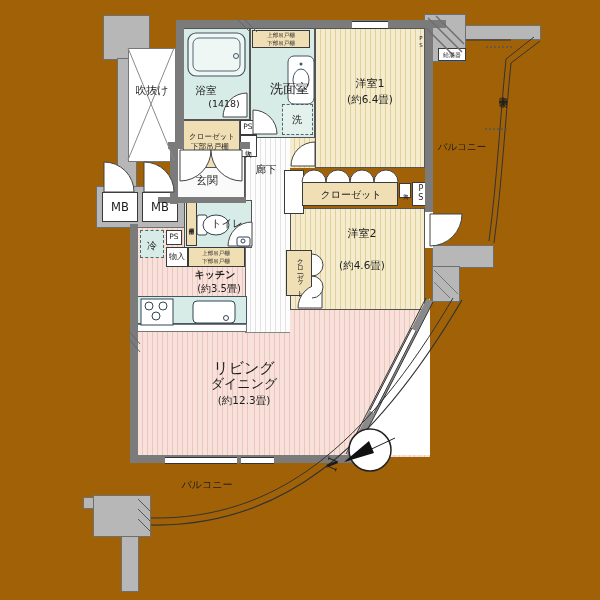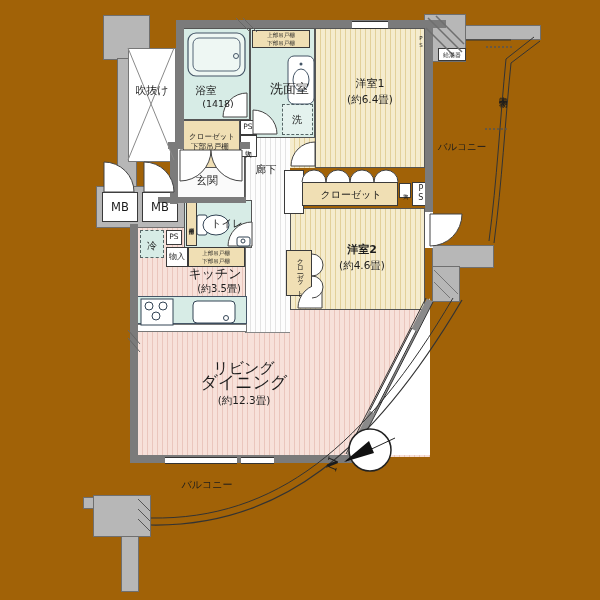--- a/index.html
+++ b/index.html
@@ -156,21 +156,21 @@
     <path d="M138,499 L150,511 M138,509 L150,521 M138,519 L150,531" stroke="#555" stroke-width="1" fill="none"></path>
     <path d="M434,270 L458,294 M434,282 L450,298" stroke="#777" stroke-width="1" fill="none"></path>
 
     <circle cx="370" cy="450" r="21" fill="#fff" stroke="#222" stroke-width="1.5"></circle>
     <line x1="346" y1="461" x2="395" y2="438" stroke="#222" stroke-width="1"></line>
     <polygon points="344,462 369,441 374,453" fill="#111"></polygon>
   </svg>
 
   <div class="lbl" style="left:152px;top:91px;font-size:11px;">吹抜け</div>
   <div class="lbl" style="left:206px;top:91px;font-size:10.5px;">浴室</div>
-  <div class="lbl" style="left:218px;top:104px;font-size:9.5px;">(1418)</div>
+  <div class="lbl" style="left:224px;top:104px;font-size:9.5px;">(1418)</div>
   <div class="lbl" style="left:267px;top:89px;font-size:13px;padding-left:45px;">洗面室</div>
   <div class="lbl" style="left:281px;top:35px;font-size:5.5px;">上部吊戸棚</div>
   <div class="lbl" style="left:281px;top:43px;font-size:5.5px;">下部吊戸棚</div>
   <div class="lbl" style="left:297px;top:119px;font-size:10px;">洗</div>
   <div class="lbl" style="left:370px;top:84px;font-size:11px;">洋室1</div>
   <div class="lbl" style="left:370px;top:100px;font-size:10.5px;">(約6.4畳)</div>
   <div class="lbl" style="left:462px;top:147px;font-size:9.5px;">バルコニー</div>
   <div class="lbl vlbl" style="left:503px;top:92px;font-size:8.5px;">物干金物</div>
   <div class="lbl" style="left:452px;top:55px;font-size:6px;">給湯器</div>
   <div class="lbl vlbl" style="left:421px;top:42px;font-size:5.5px;">PS</div>
@@ -182,27 +182,27 @@
   <div class="lbl" style="left:266px;top:170px;font-size:10.5px;">廊下</div>
   <div class="lbl" style="left:120px;top:207px;font-size:11.5px;">MB</div>
   <div class="lbl" style="left:160px;top:207px;font-size:11.5px;">MB</div>
   <div class="lbl" style="left:174px;top:237px;font-size:7.5px;">PS</div>
   <div class="lbl" style="left:152px;top:245px;font-size:10px;">冷</div>
   <div class="lbl vlbl" style="left:192px;top:224px;font-size:5.5px;letter-spacing:0;">上部吊戸棚</div>
   <div class="lbl" style="left:227px;top:224px;font-size:10.5px;">トイレ</div>
   <div class="lbl" style="left:177px;top:257px;font-size:8px;">物入</div>
   <div class="lbl" style="left:216px;top:253px;font-size:5.5px;">上部吊戸棚</div>
   <div class="lbl" style="left:216px;top:261px;font-size:5.5px;">下部吊戸棚</div>
-  <div class="lbl" style="left:215px;top:274px;font-size:13px;">キッチン</div>
+  <div class="lbl" style="left:215px;top:274px;font-size:10px;font-weight:bold;">キッチン</div>
   <div class="lbl" style="left:219px;top:288px;font-size:10px;">(約3.5畳)</div>
   <div class="lbl" style="left:351px;top:194px;font-size:10px;">クローゼット</div>
   <div class="lbl vlbl" style="left:405px;top:190px;font-size:5px;letter-spacing:0;">物入</div>
   <div class="lbl vlbl" style="left:420px;top:193px;font-size:8px;letter-spacing:0;">PS</div>
-  <div class="lbl" style="left:362px;top:250px;font-size:11px;font-weight:bold;">洋室2</div>
+  <div class="lbl" style="left:362px;top:234px;font-size:11px;">洋室2</div>
   <div class="lbl" style="left:362px;top:266px;font-size:10.5px;">(約4.6畳)</div>
   <div class="lbl vlbl" style="left:299px;top:273px;font-size:7px;letter-spacing:0;">クローゼット</div>
   <div class="lbl" style="left:244px;top:368px;font-size:15px;">リビング</div>
-  <div class="lbl" style="left:244px;top:384px;font-size:17px;font-family:Liberation Mono, monospace;">ダイニング</div>
+  <div class="lbl" style="left:244px;top:384px;font-size:13px;">ダイニング</div>
   <div class="lbl" style="left:244px;top:401px;font-size:10.5px;">(約12.3畳)</div>
   <div class="lbl" style="left:207px;top:484px;font-size:10px;">バルコニー</div>
   <div class="lbl north" style="left:333px;top:464px;font-size:14px;">N</div>
 
 </div>
 
 </body></html>

